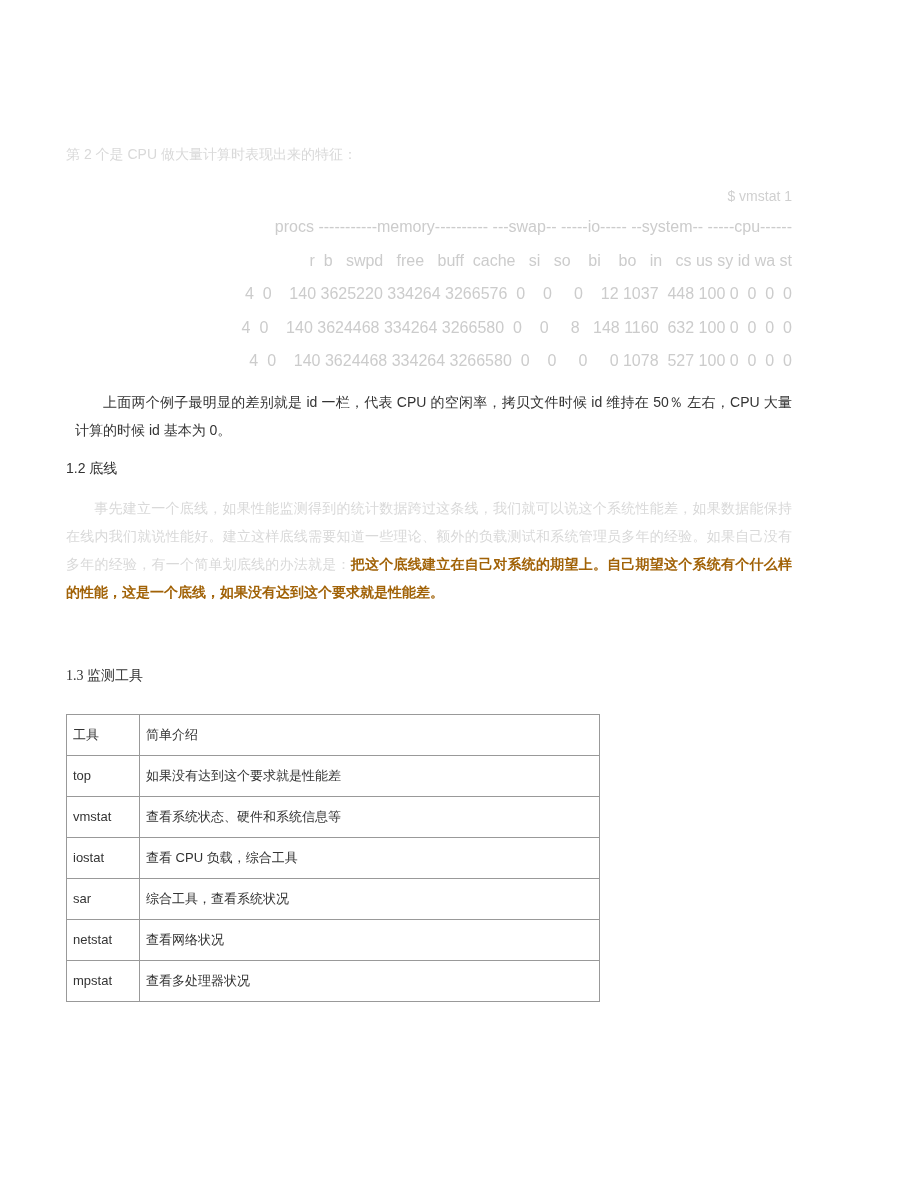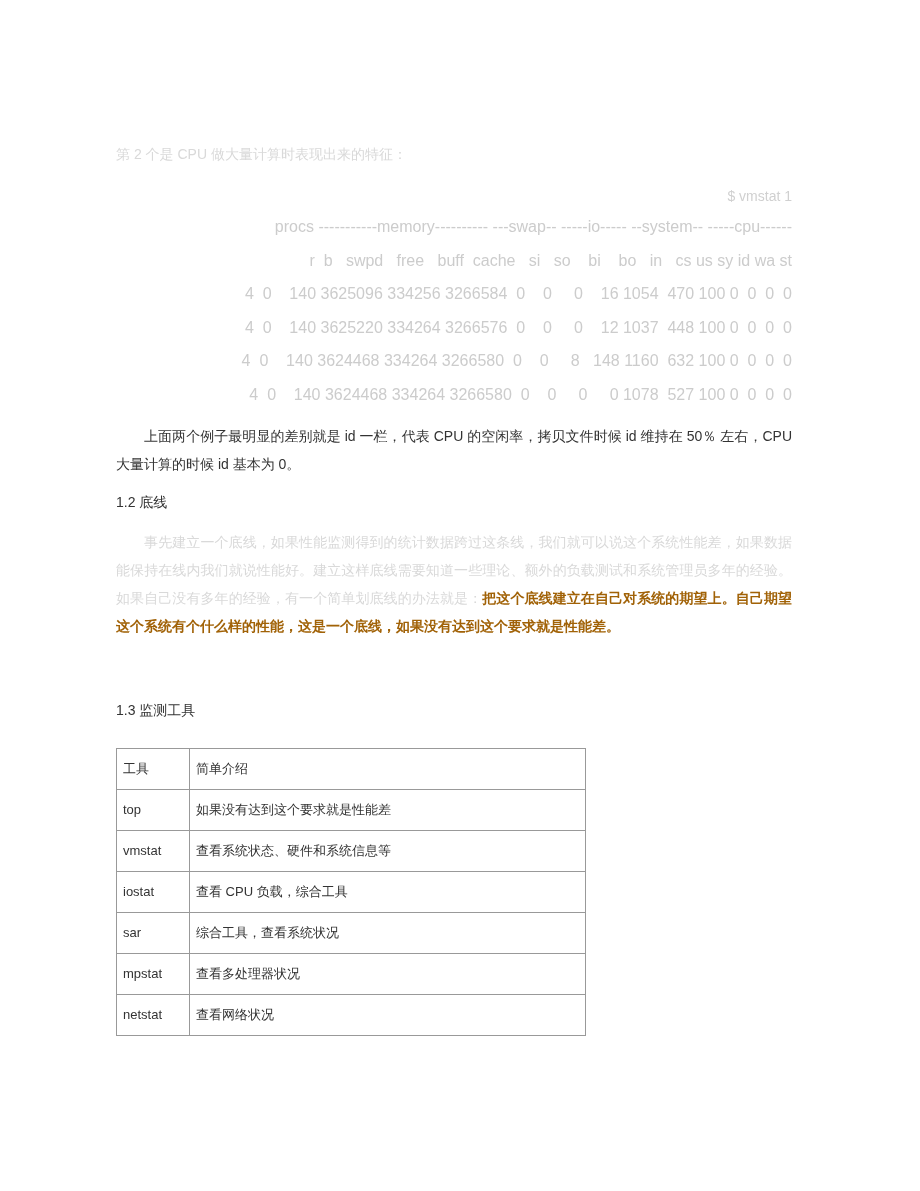--- a/index.html
+++ b/index.html
@@ -1,53 +1,52 @@
 <!DOCTYPE html>
 <html><head>
 <meta charset="utf-8">
 <style>
 html,body{margin:0;padding:0;background:#fff;}
-.page{width:920px;min-height:1191px;background:#fff;padding:140px 128px 60px 116px;box-sizing:border-box;font-family:Arial,"Microsoft YaHei",sans-serif;color:#444;font-size:14px;line-height:2;}
+.page{width:920px;min-height:1191px;background:#fff;padding:140px 128px 60px 66px;box-sizing:border-box;font-family:Arial,"Microsoft YaHei",sans-serif;color:#444;font-size:14px;line-height:2;}
 .faded{color:#d9d9d9;}
 .semifaded{color:#d0d0d0;}
 .mono{font-family:Arial,sans-serif;color:#ccc;font-size:16px;line-height:2.1;white-space:pre;}
 .para{margin:10px 0;color:#333;text-align:justify;font-size:14px;line-height:2;}
-.firstline-indent{text-indent:2em;}
+.firstline-indent{text-indent:2em;margin-left:9px;}
 .bold{color:#a16207;font-weight:bold;}
 .section{color:#333;font-size:14px;margin:9px 0 12px;}
-table{border-collapse:collapse;width:470px;margin-top:24px;}
+table{border-collapse:collapse;width:534px;margin-top:24px;}
 td{border:1px solid #999;padding:7px 6px;font-size:13px;color:#333;vertical-align:middle;}
 td.col1{width:60px;}
 </style>
 </head>
 <body>
 
 <div class="page">
 
   <div class="faded">第 2 个是 CPU 做大量计算时表现出来的特征：</div>
 
   <div style="margin-top:14px;text-align:right;">
     <div class="semifaded">$ vmstat 1</div>
     <div class="mono">procs -----------memory---------- ---swap-- -----io----- --system-- -----cpu------</div>
     <div class="mono"> r  b   swpd   free   buff  cache   si   so    bi    bo   in   cs us sy id wa st</div>
-    <div class="mono"> 4  0    140 3625096 334256 3266584  0    0     0    16 1054  470 100 0  0  0  0</div>
     <div class="mono"> 4  0    140 3625220 334264 3266576  0    0     0    12 1037  448 100 0  0  0  0</div>
     <div class="mono"> 4  0    140 3624468 334264 3266580  0    0     8   148 1160  632 100 0  0  0  0</div>
     <div class="mono"> 4  0    140 3624468 334264 3266580  0    0     0     0 1078  527 100 0  0  0  0</div>
   </div>
 
   <p class="para firstline-indent">上面两个例子最明显的差别就是 id 一栏，代表 CPU 的空闲率，拷贝文件时候 id 维持在 50％ 左右，CPU 大量计算的时候 id 基本为 0。</p>
 
   <div class="section">1.2  底线</div>
 
   <p class="para">
     <span class="faded" style="display:inline;"><span style="display:inline-block;width:2em;"></span><span>事先建立一个底线，如果性能监测得到的统计数据跨过这条线，我们就可以说这个系统性能差，如果数据能保持在线内我们就说性能好。建立这样底线需要知道一些理论、额外的负载测试和系统管理员多年的经验。如果自己没有多年的经验，有一个简单划底线的办法就是：</span></span><span class="bold">把这个底线建立在自己对系统的期望上。自己期望这个系统有个什么样的性能，这是一个底线，如果没有达到这个要求就是性能差。</span>
   </p>
 
-  <div class="section" style="margin-top:56px;">1.3  监测工具</div>
+  <div class="section" style="margin-top:56px;font-family:Liberation Serif, serif;">1.3  监测工具</div>
 
   <table>
     <tbody>
         <tr>
       <td class="col1">工具</td>
       <td>简单介绍</td>
     </tr>
     <tr>
           <td class="col1">top</td>
           <td>如果没有达到这个要求就是性能差</td>
@@ -58,23 +57,23 @@
         </tr>
     <tr>
           <td class="col1">iostat</td>
           <td>查看 CPU 负载，综合工具</td>
         </tr>
     <tr>
           <td class="col1">sar</td>
           <td>综合工具，查看系统状况</td>
         </tr>
     <tr>
+          <td class="col1">netstat</td>
+          <td>查看网络状况</td>
+        </tr>
+    <tr>
           <td class="col1">mpstat</td>
           <td>查看多处理器状况</td>
-        </tr>
-    <tr>
-          <td class="col1">netstat</td>
-          <td>查看网络状况</td>
         </tr>
   </tbody>
     </table>
 
 </div>
 
 </body></html>

